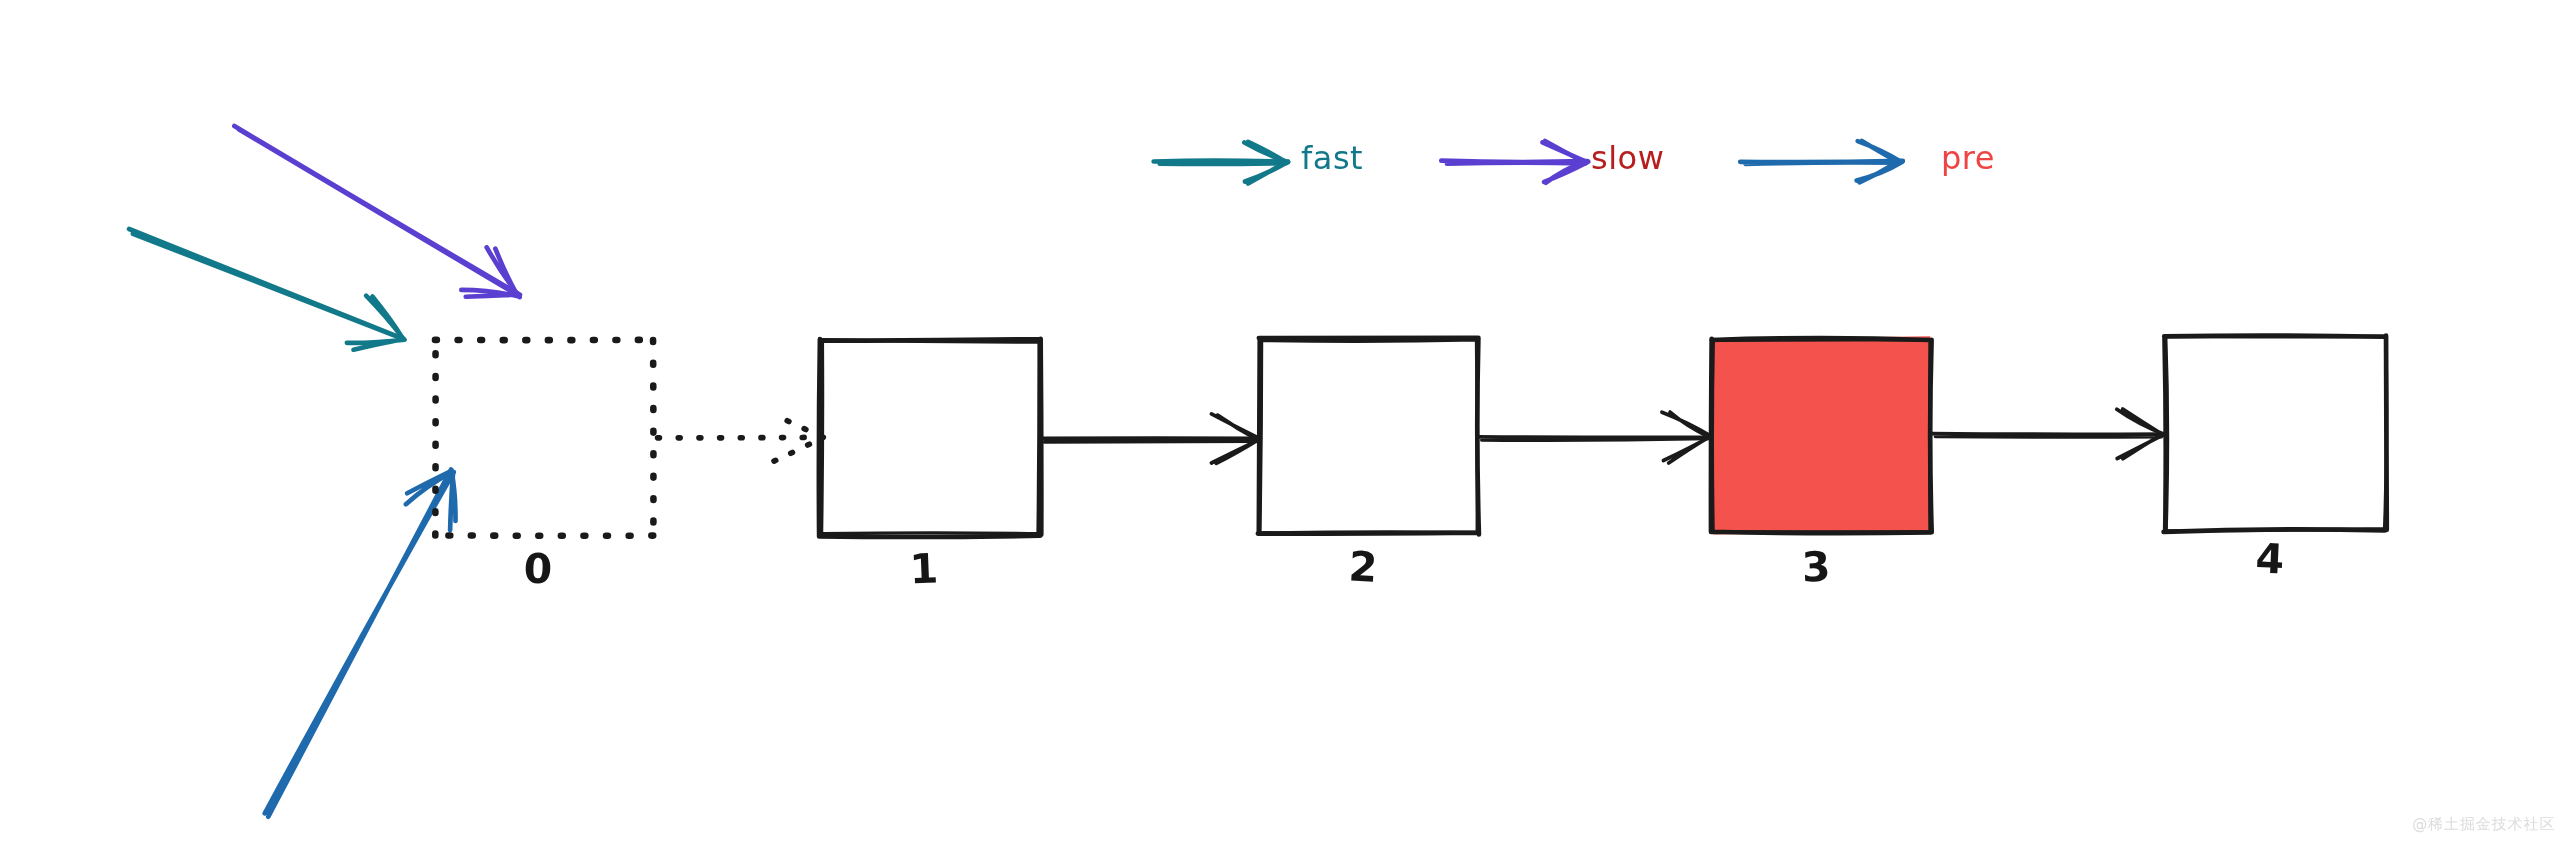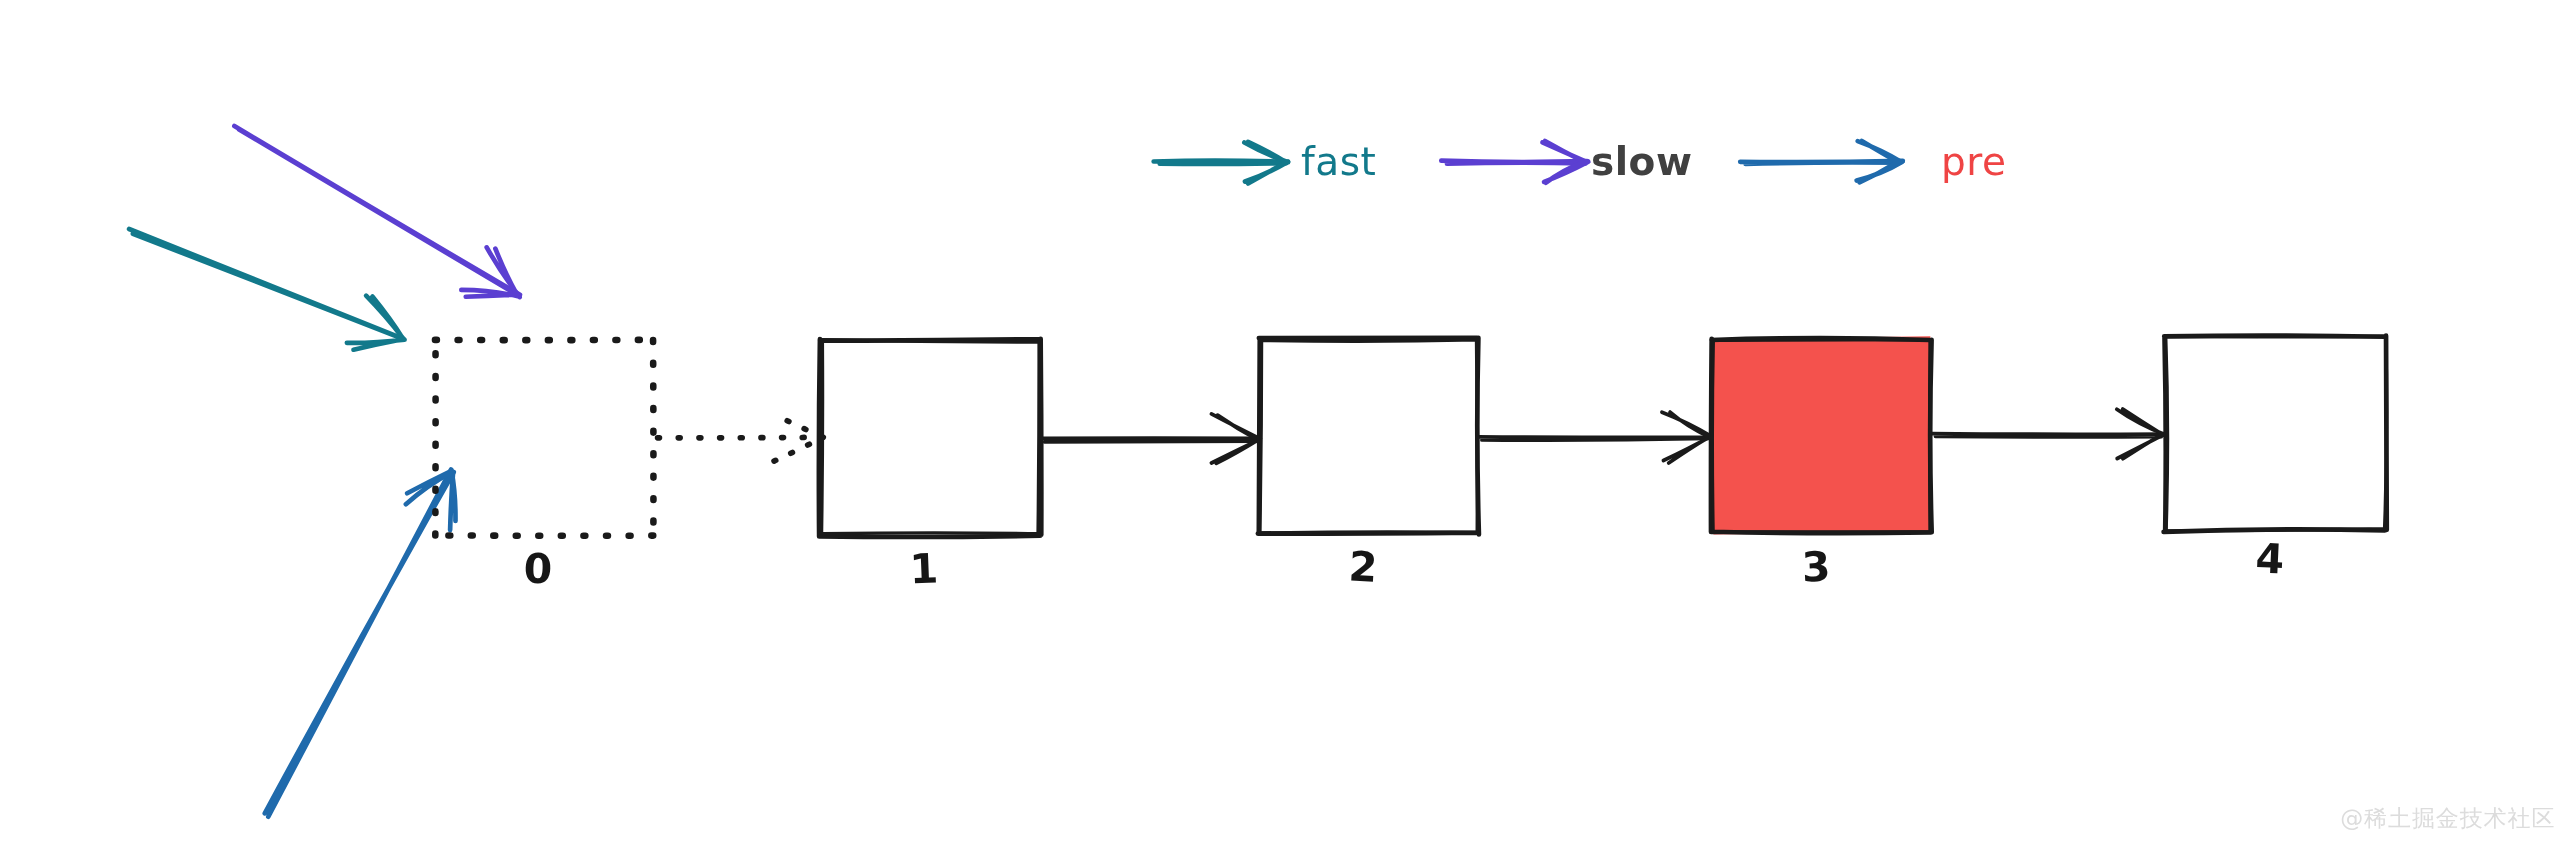--- a/index.html
+++ b/index.html
@@ -19,41 +19,41 @@
   }
   #scene {
     position: absolute;
     inset: 0;
     width: 2576px;
     height: 849px;
   }
   .legend-label {
     position: absolute;
     font-family: "DejaVu Sans", sans-serif;
-    font-size: 39px;
+    font-size: 32px;
     font-weight: 500;
     letter-spacing: 0.5px;
     white-space: nowrap;
     user-select: none;
   }
   .node-label {
     position: absolute;
     font-family: "DejaVu Sans", sans-serif;
     font-size: 41px;
     font-weight: 600;
     color: #161616;
     white-space: nowrap;
     user-select: none;
   }
   .watermark {
     position: absolute;
     right: 20.7px;
     bottom: 15px;
     font-family: "DejaVu Sans", sans-serif;
-    font-size: 23px;
+    font-size: 15px;
     color: #dcdcdc;
     letter-spacing: 0.9px;
     white-space: nowrap;
     user-select: none;
   }
 </style>
 </head>
 <body>
 
 <div id="canvas">
@@ -132,21 +132,21 @@
       </g>
       <g>
         <path class="nd-fill" stroke="none" d="M 2304 358 L 2540 355 L 2540 565 L 2306 567 Z" fill="none"></path>
         <path class="nd-stroke" fill="none" stroke-linecap="round" stroke-linejoin="round" d="M 2303.971152878446 358.0863437659509 Q 2425.2054949732055 356.25771045766663 2539.2737911227505 358.5543812641661 M 2540.1788115866384 357.42678861656543 Q 2540.863627078181 459.02522289800703 2540.9475630771126 564.1863932612289 M 2538.8255489708044 564.860763335815 Q 2421.0750407886576 561.9572108986123 2303.3611223939624 566.2574374926544 M 2305.0539955031377 563.6130219936432 Q 2306.532890084215 458.2404544354605 2304.29883234729 358.8607476721801" stroke="#1a1a1a" stroke-width="5"></path>
         <path class="nd-stroke2" fill="none" stroke-linecap="round" stroke-linejoin="round" d="M 2305.3361266616434 358.1962449553405 Q 2421.468148113446 359.337815644144 2537.6662289023707 357.7917508737146 M 2539.9973339091976 359.32288856586575 Q 2542.218948322683 464.9953737291486 2538.5837368016055 562.9337726594572 M 2540.0081535827408 563.0182241918604 Q 2421.759242267701 565.1390539429333 2305.5308621768518 565.2714943898243 M 2306.0086751825215 565.0419547569202 Q 2309.3258888753253 459.08967614224633 2305.606897879116 358.4449756149412" stroke="#1a1a1a" stroke-width="3.5"></path>
       </g>
     </g>
   </svg>
 
   <div class="legend-label" style="left: 1301px; top: 139px; color: rgb(18, 121, 139);">fast</div>
-  <div class="legend-label" style="left: 1591px; top: 139px; color: #404040; font-weight: bold;">slow</div>
+  <div class="legend-label" style="left: 1591px; top: 139px; color: #b91c1c;">slow</div>
   <div class="legend-label" style="left: 1941px; top: 139px; color: #ef4444;">pre</div>
 
   <div class="node-label" style="left: 538px; top: 545px; transform: translateX(-50%) rotate(1.9deg);">0</div>
   <div class="node-label" style="left: 924px; top: 545px; transform: translateX(-50%) rotate(-2.3deg);">1</div>
   <div class="node-label" style="left: 1363px; top: 543px; transform: translateX(-50%) rotate(3.3deg);">2</div>
   <div class="node-label" style="left: 1816px; top: 543px; transform: translateX(-50%) rotate(-2.7deg);">3</div>
   <div class="node-label" style="left: 2270px; top: 535px; transform: translateX(-50%) rotate(2.6deg);">4</div>
 
   <div class="watermark" style="color: rgb(220, 220, 220);">@稀土掘金技术社区</div>
 </div>

